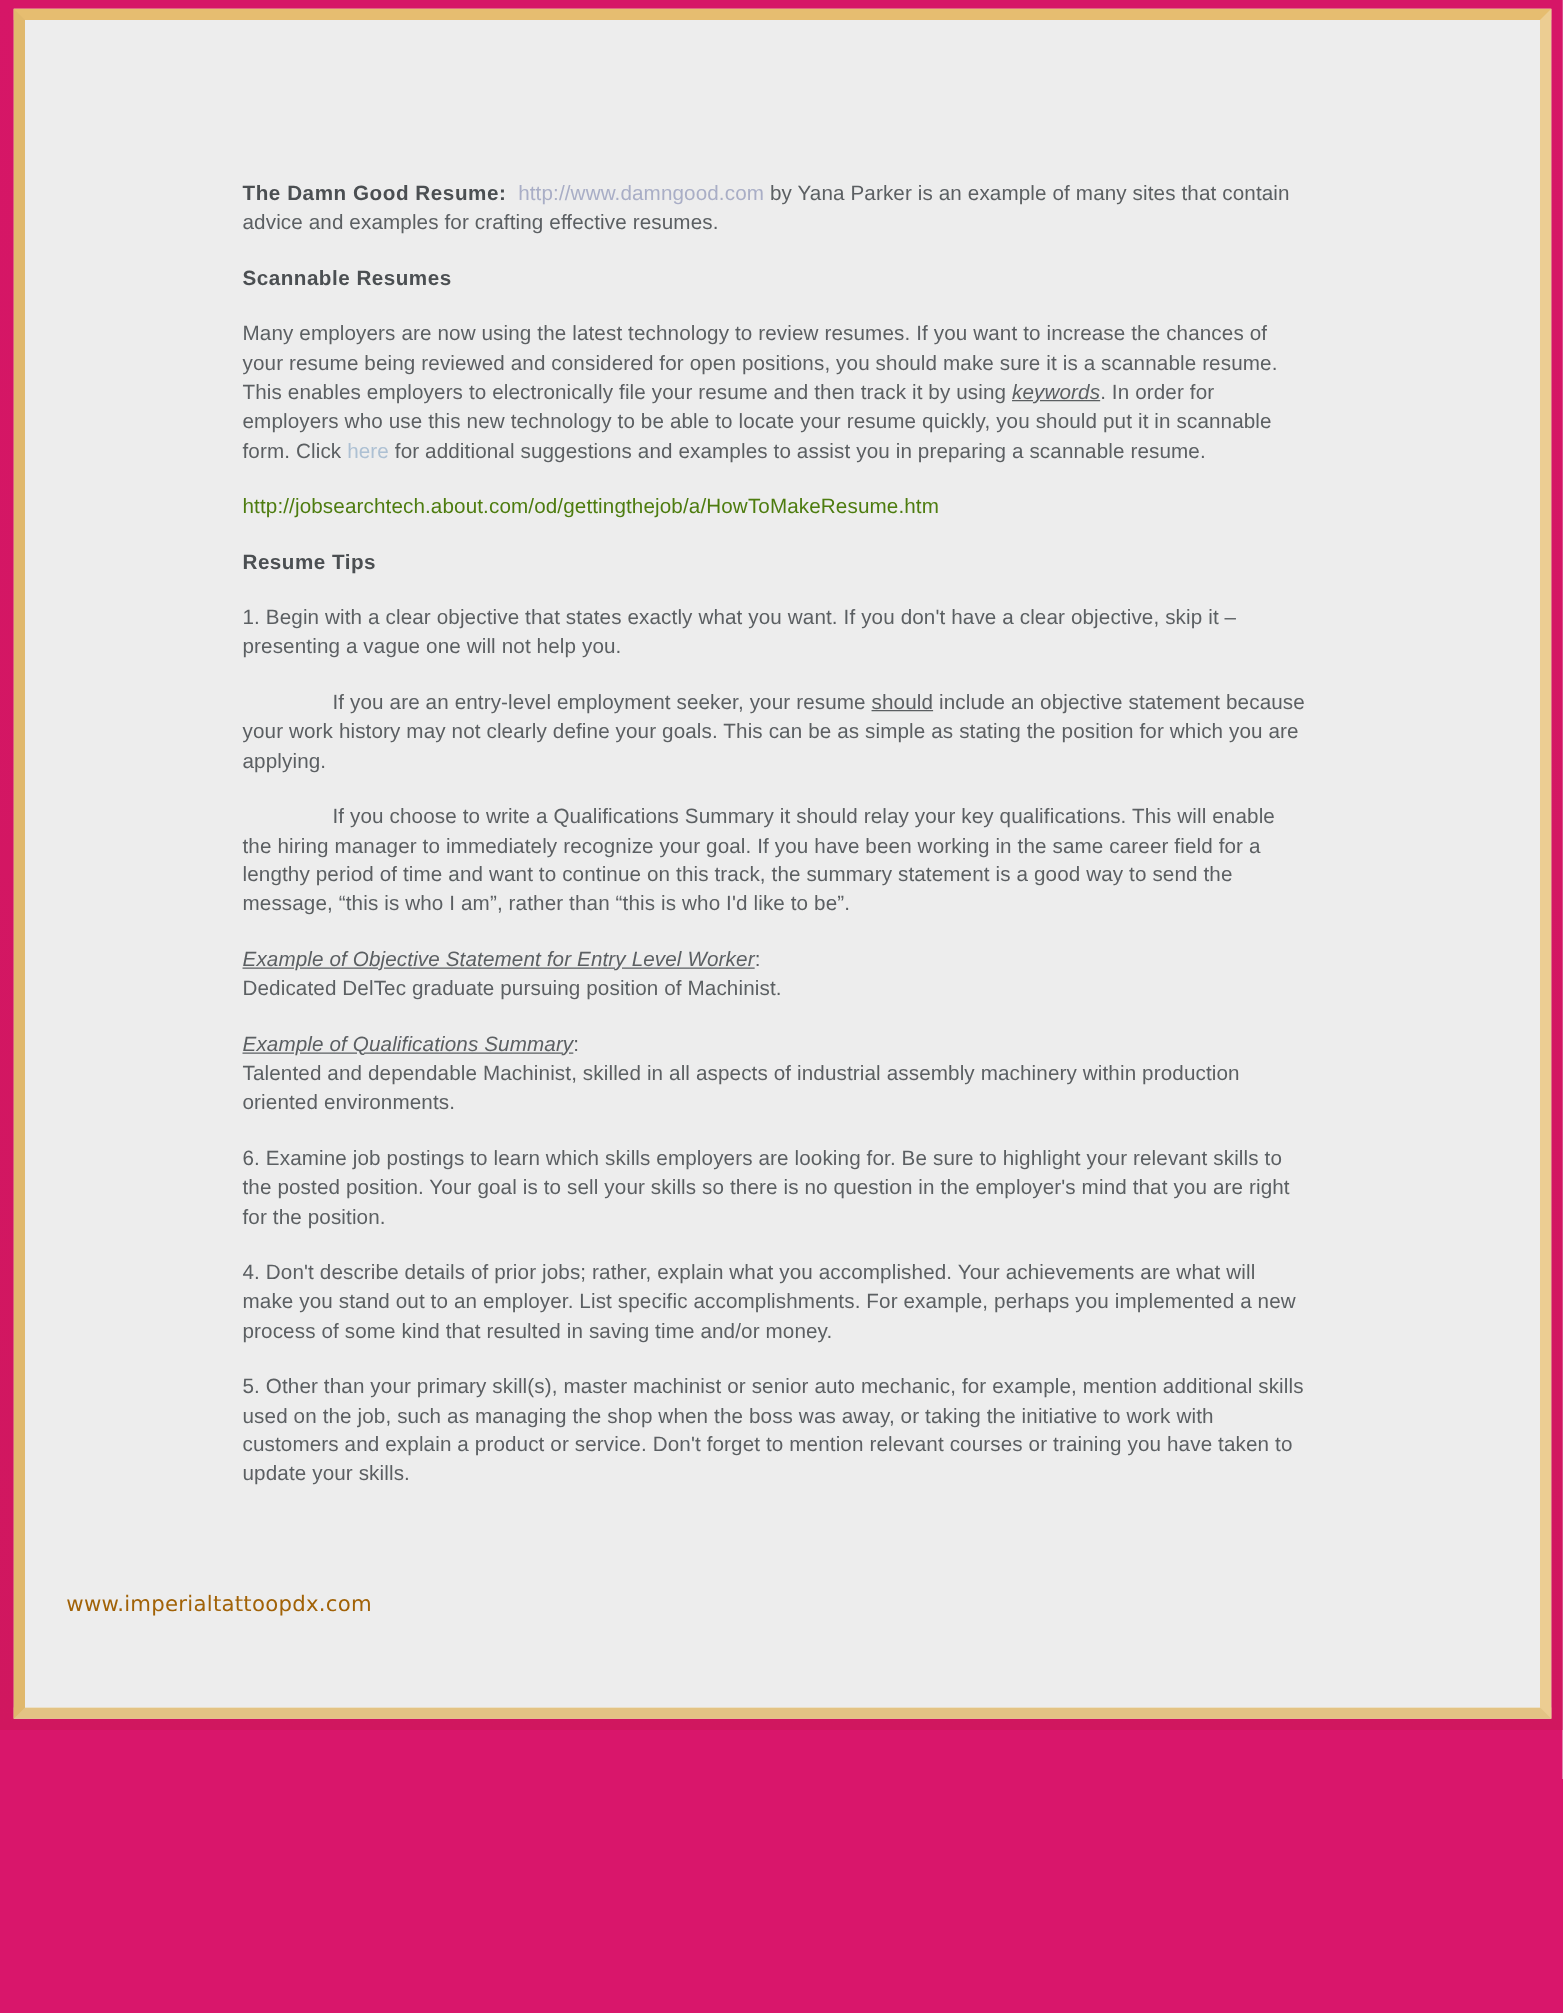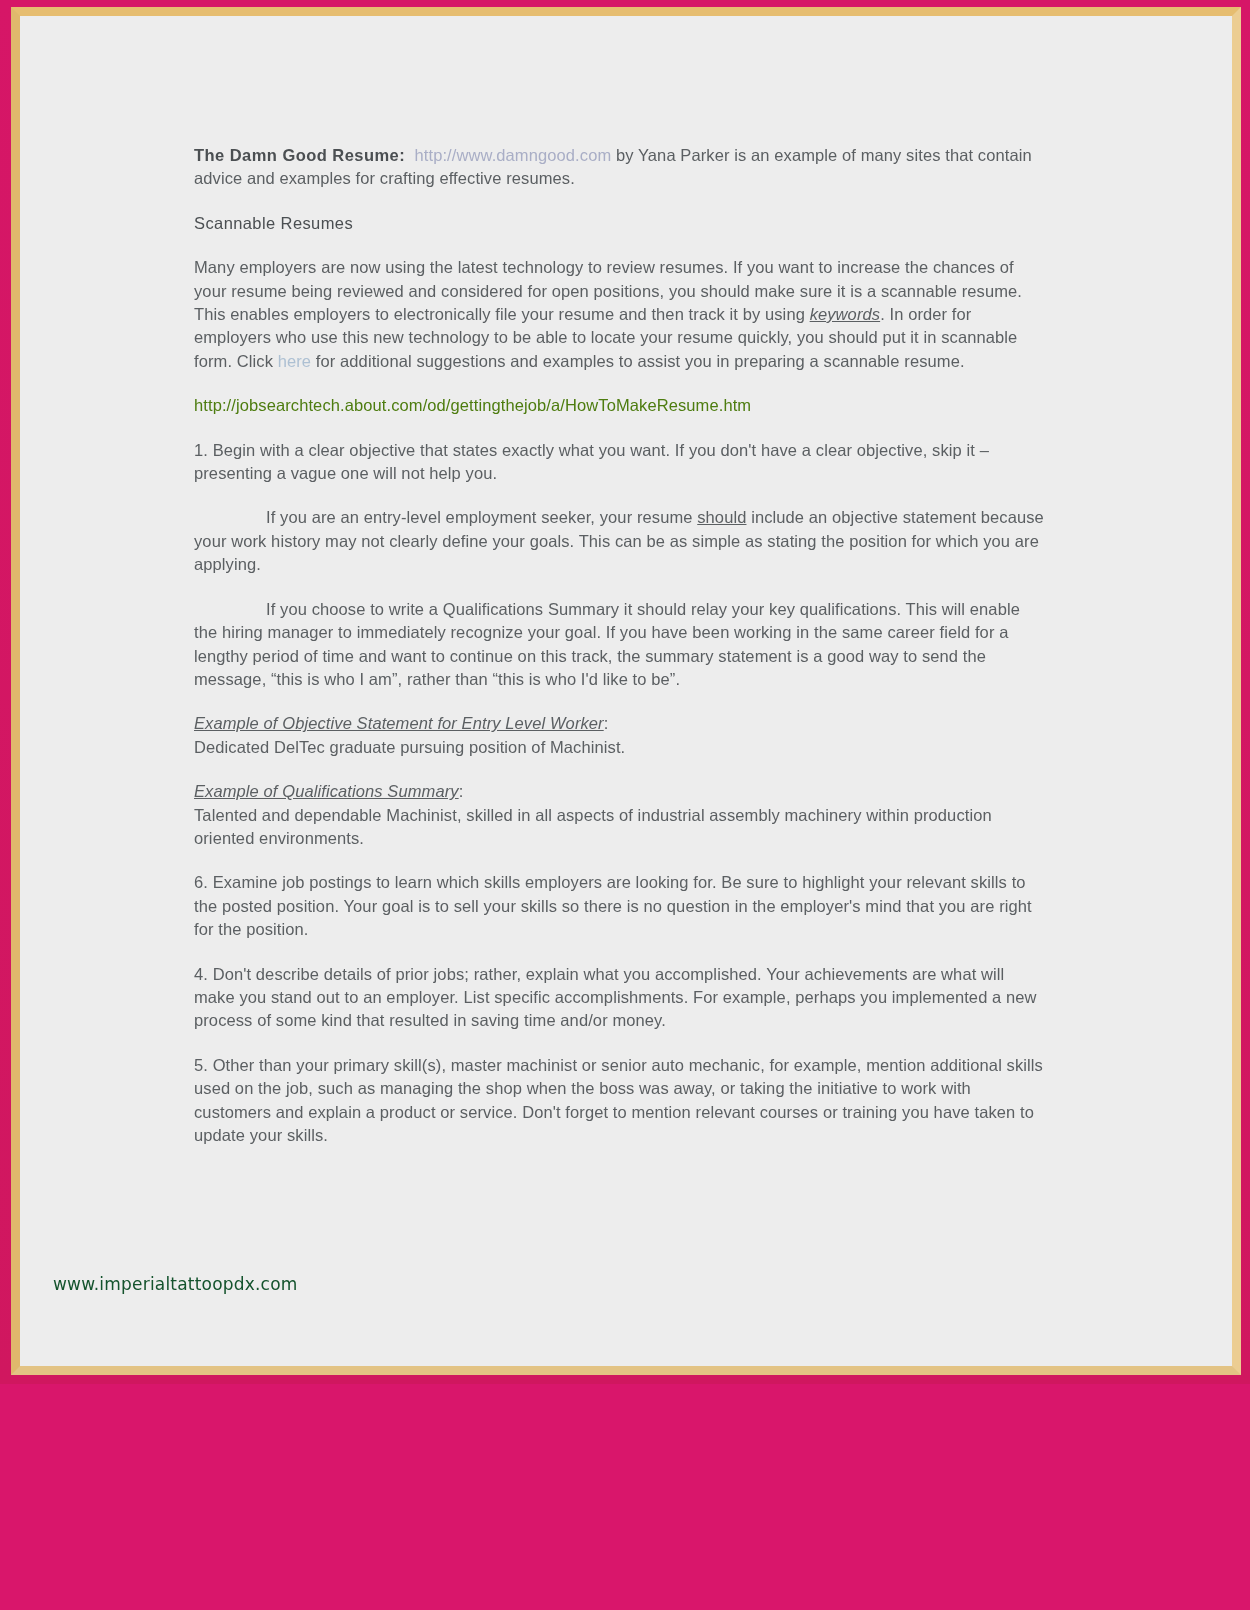--- a/index.html
+++ b/index.html
@@ -73,21 +73,21 @@
     margin-bottom: 0;
   }
 
   .h-bold {
     font-weight: bold;
     color: #4b4f52;
     letter-spacing: 0.45px;
   }
 
   .section-head {
-    font-weight: normal;
+    font-weight: bold;
     color: #4b4f52;
     letter-spacing: 0.4px;
     margin: 0 0 21px 0;
   }
 
   .link {
     color: #a9aec6;
   }
   .link-blue {
     color: #adc0d3;
@@ -107,21 +107,21 @@
 
   .indent {
     text-indent: 72px;
   }
 
   
   .watermark {
     position: absolute;
     left: 33px;
     bottom: 72px;
-    color: #14532d;
+    color: #a16207;
     font-size: 17px;
     letter-spacing: 0.2px;
     font-family: "DejaVu Sans", sans-serif;
     white-space: nowrap;
   }
 </style>
 </head>
 <body>
 
 <div class="frame-outer">
@@ -136,20 +136,21 @@
         </p>
 
         <p class="section-head">Scannable Resumes</p>
 
         <p>
           <span>Many employers are now using the latest technology to review resumes.  If you want to increase the chances of your resume being reviewed and considered for open positions, you should make sure it is a scannable resume.  This enables employers to electronically file your resume and then track it by using </span><span class="ital">keywords</span><span>.   In order for employers who use this new technology to be able to locate your resume quickly, you should put it in scannable form.  Click </span><span class="link-blue">here</span><span> for additional suggestions and examples to assist you in preparing a scannable resume.</span>
         </p>
 
         <p class="url-line">http://jobsearchtech.about.com/od/gettingthejob/a/HowToMakeResume.htm</p>
 
+        <p class="section-head">Resume Tips</p>
 
         <p>1.   Begin with a clear objective that states exactly what you want. If you don't have a clear objective, skip it – presenting a vague one will not help you.</p>
 
         <p class="indent">
           <span>If you are an entry-level employment seeker, your resume </span><span class="und">should</span><span> include an objective statement because your work history may not clearly define your goals. This can be as simple as stating the position for which you are applying.</span>
         </p>
 
         <p class="indent">If you choose to write a Qualifications Summary it should relay your key qualifications. This will enable the hiring manager to immediately recognize your goal. If you have been working in the same career field for a lengthy period of time and want to continue on this track, the summary statement is a good way to send the message, “this is who I am”, rather than “this is who I'd like to be”.</p>
 
         <p class="tight">

